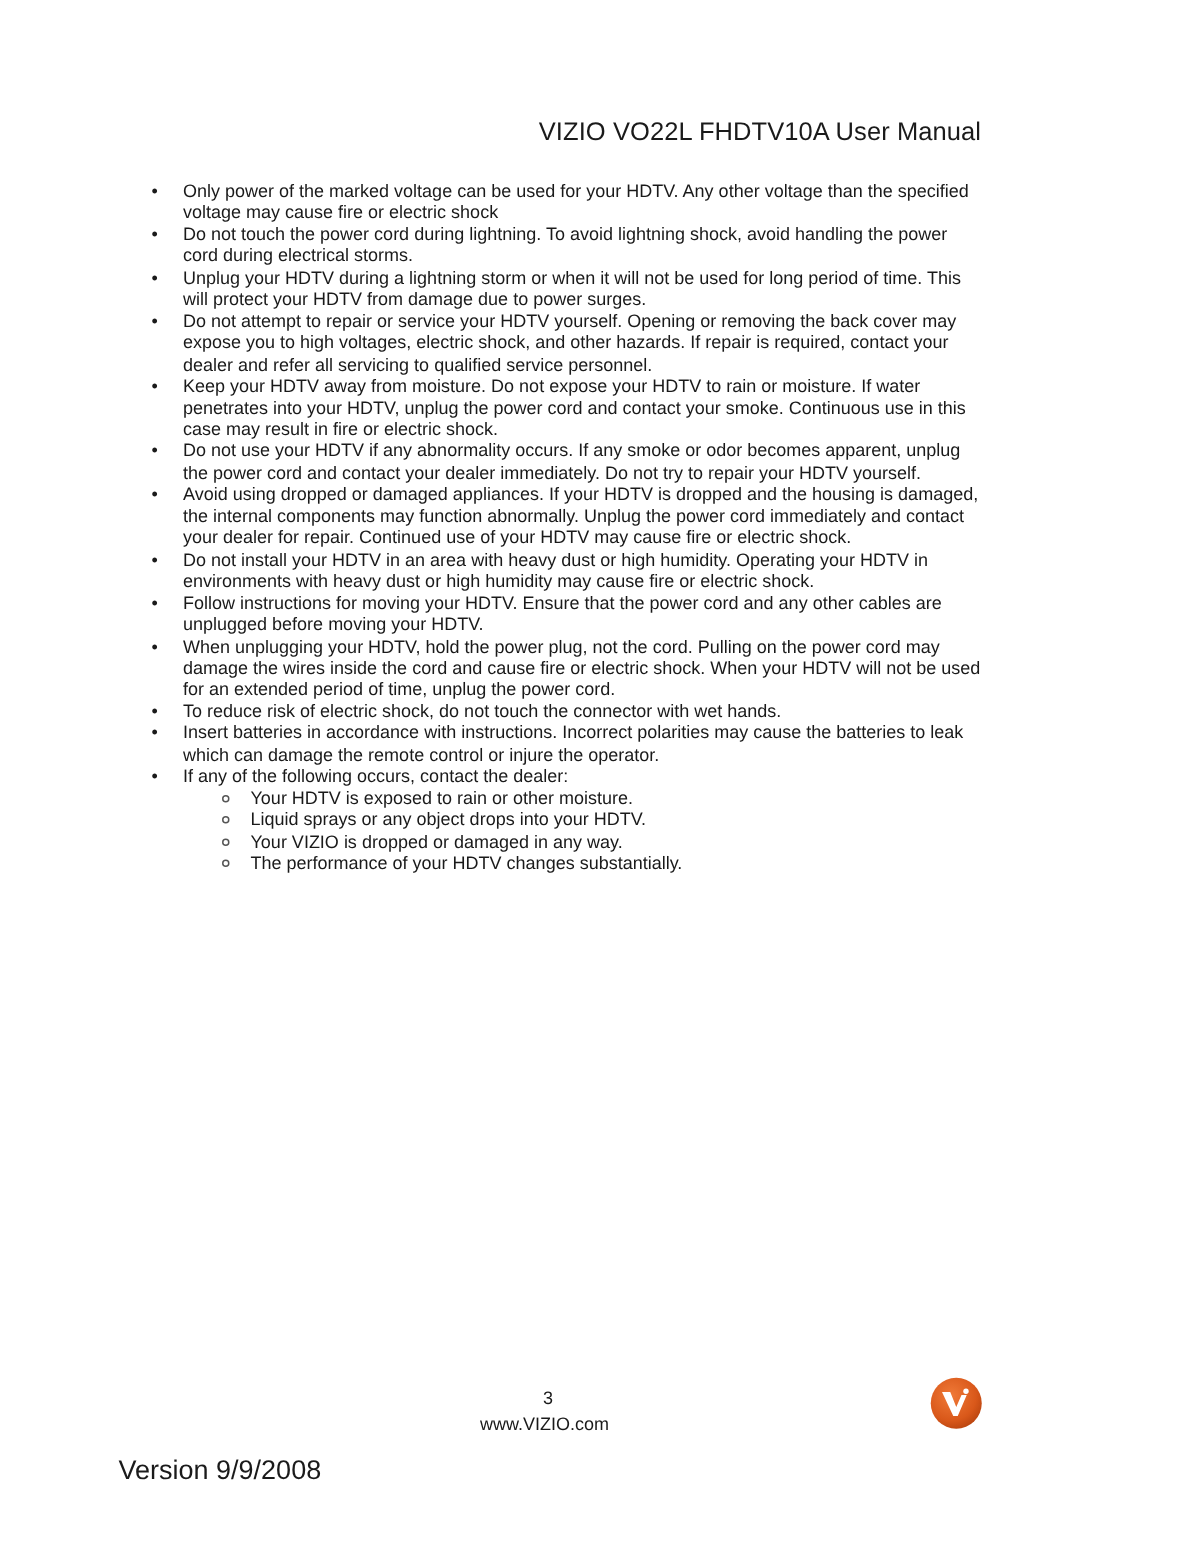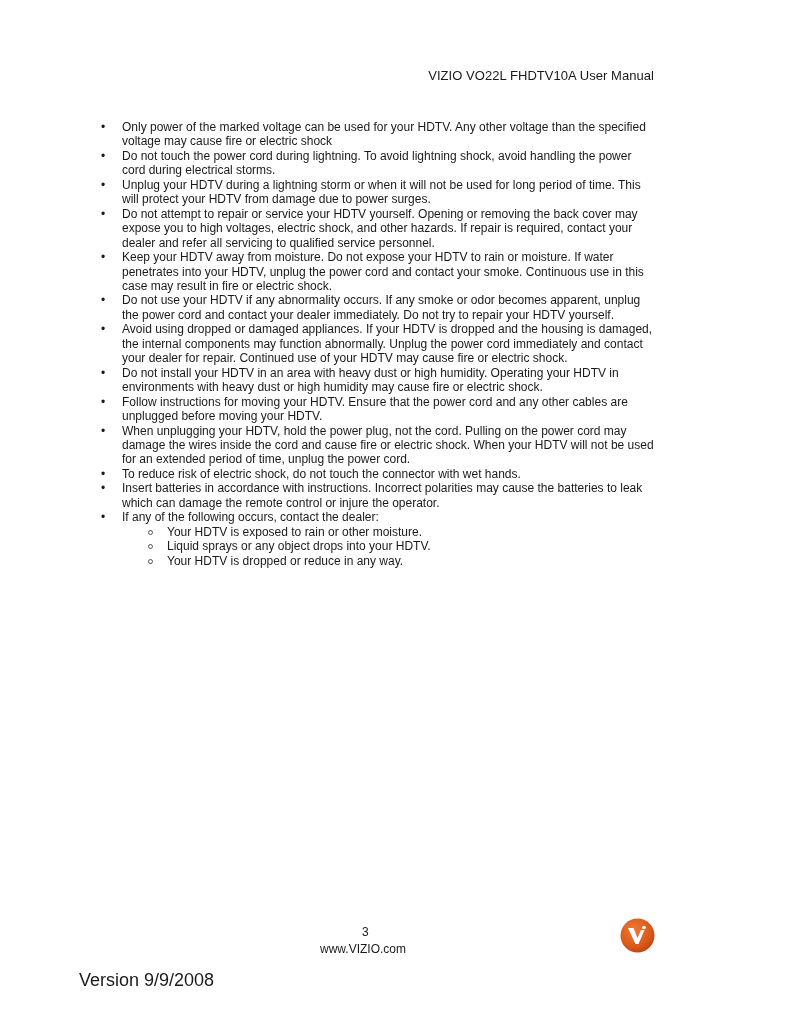--- a/index.html
+++ b/index.html
@@ -1,18 +1,18 @@
 <!DOCTYPE html>
 <html><head>
 <meta charset="utf-8">
 <style>
   html, body { margin: 0; padding: 0; background: #ffffff; }
   body { width: 800px; height: 1036px; position: relative; overflow: hidden;
          font-family: "Liberation Sans", sans-serif; color: #1a1a1a; }
-  .header { position: absolute; top: 68px; right: 146px; font-size: 13px; letter-spacing: 0.05px; }
+  .header { position: absolute; top: 78px; right: 146px; font-size: 17px; letter-spacing: 0.05px; }
   .content { position: absolute; top: 120px; left: 96px; width: 560px; }
   ul.main { list-style: none; margin: 0; padding: 0; }
   ul.main > li { position: relative; padding-left: 26px; font-size: 12px; line-height: 14.45px; }
   ul.main > li .bullet { position: absolute; left: 5px; top: 0; font-size: 12px; }
   ul.sub { list-style: none; margin: 0; padding: 0 0 0 25px; }
   ul.sub > li { position: relative; padding-left: 20px; font-size: 12px; line-height: 14.45px; }
   ul.sub > li .circle { position: absolute; left: 1px; top: 5px; width: 3px; height: 3px;
                         border: 1px solid #555; border-radius: 50%; }
   .footer-version { position: absolute; top: 970px; left: 79px; font-size: 18px; }
   .footer-page { position: absolute; top: 925px; left: 362px; font-size: 12px; }
@@ -35,21 +35,22 @@
     <li><span class="bullet">•</span><span>Avoid using dropped or damaged appliances. If your HDTV is dropped and the housing is damaged, the internal components may function abnormally. Unplug the power cord immediately and contact your dealer for repair.  Continued use of your HDTV may cause fire or electric shock.</span></li>
     <li><span class="bullet">•</span><span>Do not install your HDTV in an area with heavy dust or high humidity. Operating your HDTV in environments with heavy dust or high humidity may cause fire or electric shock.</span></li>
     <li><span class="bullet">•</span><span>Follow instructions for moving your HDTV. Ensure that the power cord and any other cables are unplugged before moving your HDTV.</span></li>
     <li><span class="bullet">•</span><span>When unplugging your HDTV, hold the power plug, not the cord. Pulling on the power cord may damage the wires inside the cord and cause fire or electric shock. When your HDTV will not be used for an extended period of time, unplug the power cord.</span></li>
     <li><span class="bullet">•</span><span>To reduce risk of electric shock, do not touch the connector with wet hands.</span></li>
     <li><span class="bullet">•</span><span>Insert batteries in accordance with instructions. Incorrect polarities may cause the batteries to leak which can damage the remote control or injure the operator.</span></li>
     <li><span class="bullet">•</span><span>If any of the following occurs, contact the dealer:</span>
       <ul class="sub">
         <li><span class="circle"></span><span>Your HDTV is exposed to rain or other moisture.</span></li>
         <li><span class="circle"></span><span>Liquid sprays or any object drops into your HDTV.</span></li>
-        <li><span class="circle"></span><span>Your HDTV is dropped or reduce in any way.</span></li>
+        <li><span class="circle"></span><span>Your VIZIO is dropped or damaged in any way.</span></li>
+        <li><span class="circle"></span><span>The performance of your HDTV changes substantially.</span></li>
       </ul>
     </li>
   </ul>
 </div>
 
 <div class="footer-version">Version 9/9/2008</div>
 <div class="footer-page">3</div>
 <div class="footer-url">www.VIZIO.com</div>
 
 <div class="logo">

